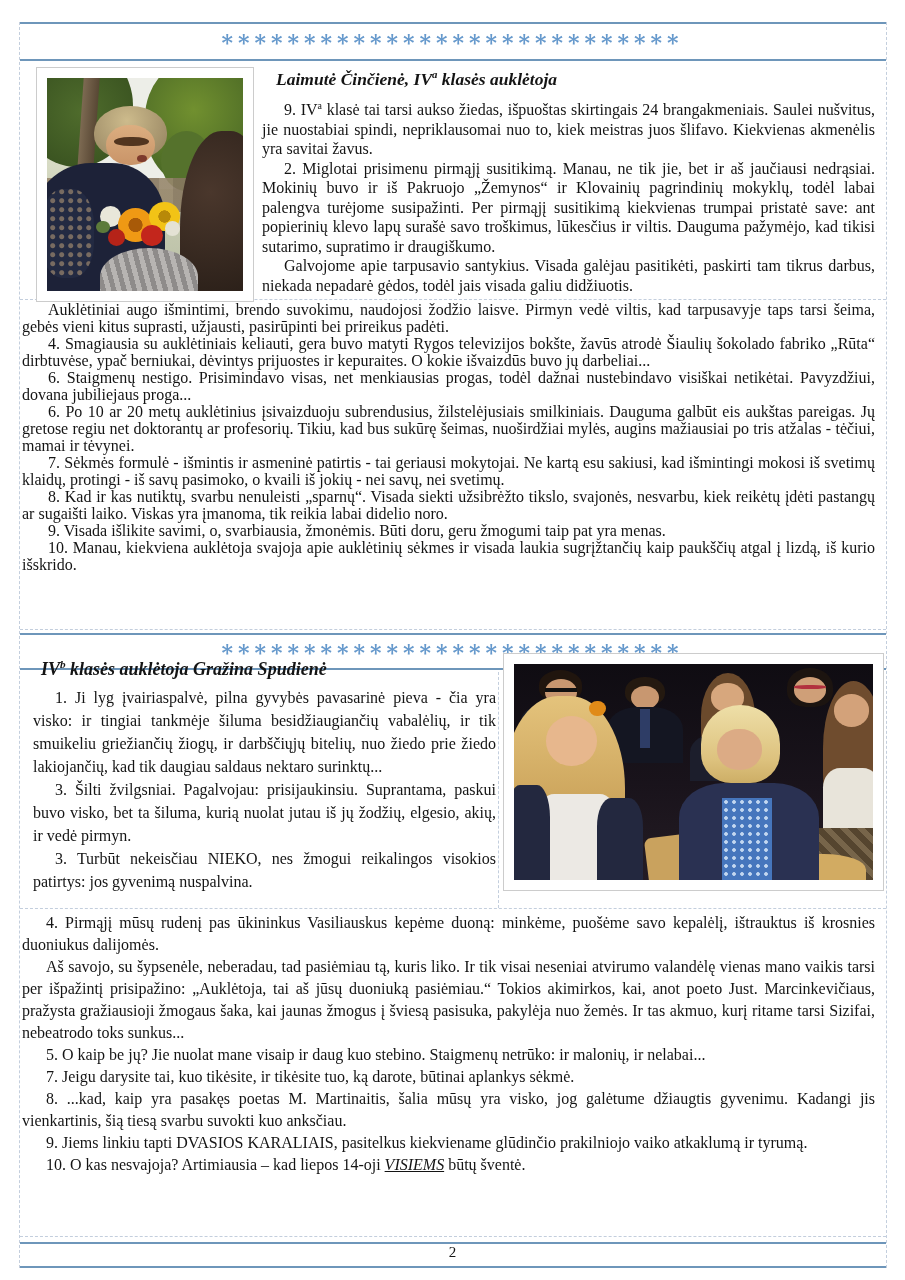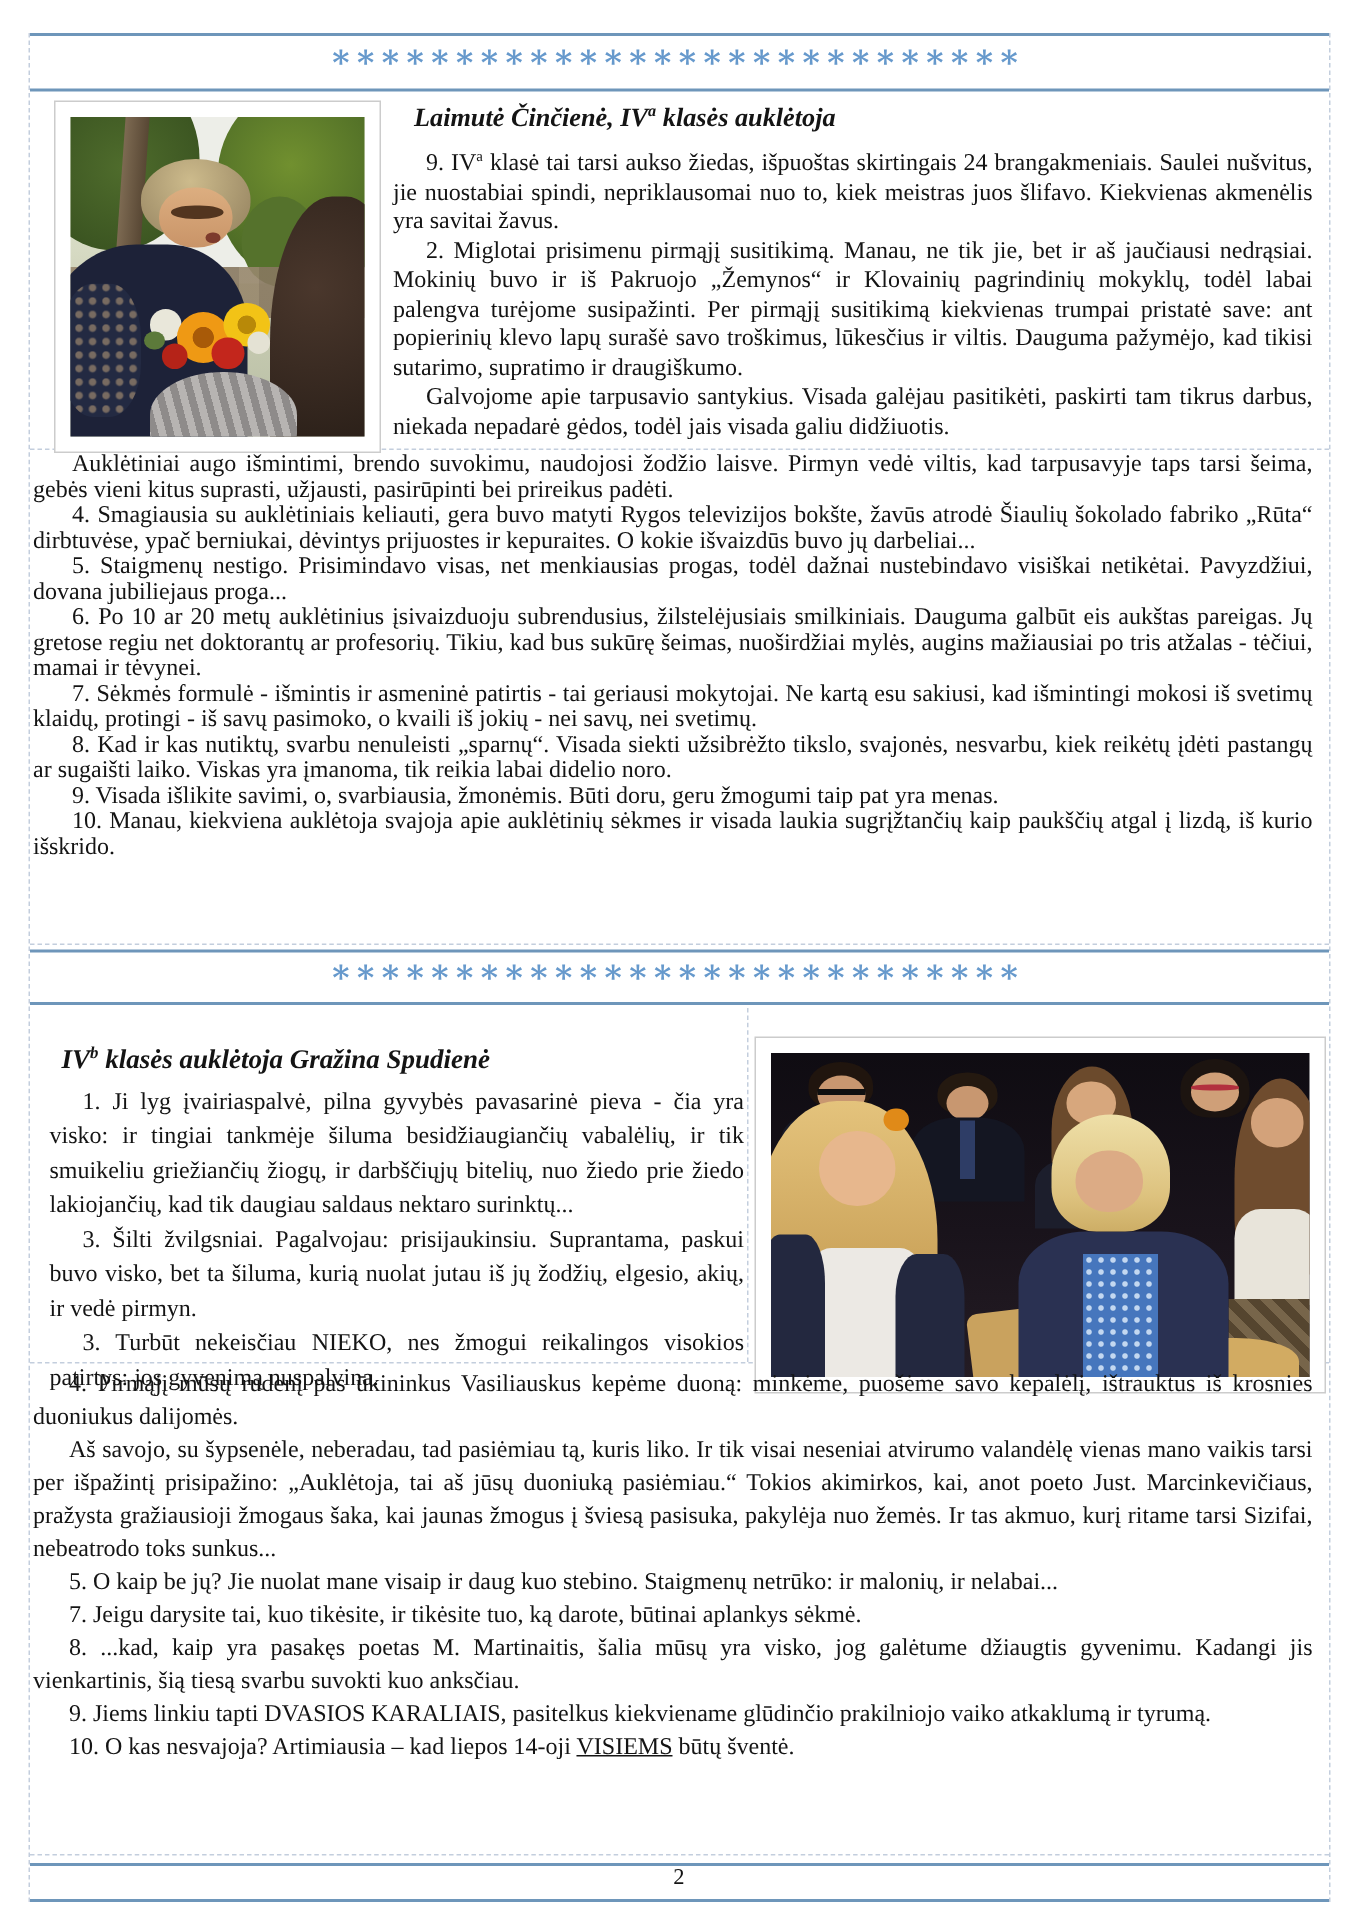--- a/index.html
+++ b/index.html
@@ -15,25 +15,25 @@
        font-family:"DejaVu Serif", serif;font-weight:bold;font-size:22px;letter-spacing:5px;}
   
   p{margin:0;text-align:justify;}
   .sec1-text p{font-size:16px;line-height:19.5px;text-indent:22px;}
   .sec1-text h2{font-size:17.5px;font-style:italic;font-weight:bold;margin:2px 0 6px 14px;}
   .full1 p{font-size:16px;line-height:17px;text-indent:26px;}
   .sec2-text p{font-size:16px;line-height:23px;text-indent:22px;}
   .sec2-text h2{font-size:18px;font-style:italic;font-weight:bold;margin:2px 0 6px 8px;}
   .full2 p{font-size:16px;line-height:22px;text-indent:24px;}
   sup{font-size:0.62em;}
-  .ul{text-decoration:underline;}
+  .ul{text-decoration:underline;font-style:italic;}
   .sec1{position:absolute;top:66px;left:20px;width:866px;}
   .sec1-text{margin-left:242px;width:613px;}
   .full1{position:absolute;top:301px;left:22px;width:853px;}
-  .sec2{position:absolute;top:694px;left:20px;width:866px;}
+  .sec2{position:absolute;top:656px;left:20px;width:866px;}
   .sec2-text{margin-left:13px;width:463px;}
   .full2{position:absolute;top:912px;left:22px;width:853px;}
   .footer-num{position:absolute;top:1244px;left:0;width:905px;text-align:center;font-size:15px;}
   
   .photo-frame{position:absolute;background:#ffffff;border:1px solid #cccccc;padding:10px;box-sizing:border-box;}
   .pf1{left:16px;top:1px;width:218px;height:235px;}
   .pf2{left:483px;top:-3px;width:381px;height:238px;}
   
   .p1-img{position:relative;width:196px;height:213px;overflow:hidden;
           background:linear-gradient(180deg,#e4e7d6 0%,#d6dac3 42%,#c8ccb2 62%,#b7bda4 100%);}
@@ -160,21 +160,21 @@
       <h2><span>Laimutė Činčienė, IV</span><sup>a</sup><span> klasės auklėtoja</span></h2>
       <p><span>9. IV</span><sup>a</sup><span> klasė tai tarsi aukso žiedas, išpuoštas skirtingais 24 brangakmeniais. Saulei nušvitus, jie nuostabiai spindi, nepriklausomai nuo to, kiek meistras juos šlifavo. Kiekvienas akmenėlis yra savitai žavus.</span></p>
       <p>2. Miglotai prisimenu  pirmąjį susitikimą. Manau, ne tik jie, bet ir aš jaučiausi nedrąsiai. Mokinių buvo ir iš Pakruojo „Žemynos“ ir Klovainių pagrindinių mokyklų, todėl labai palengva turėjome susipažinti. Per pirmąjį susitikimą kiekvienas trumpai pristatė save: ant popierinių klevo lapų surašė savo troškimus, lūkesčius ir viltis. Dauguma pažymėjo, kad tikisi sutarimo, supratimo ir draugiškumo.</p>
       <p>Galvojome apie tarpusavio santykius. Visada galėjau pasitikėti, paskirti tam tikrus darbus, niekada nepadarė gėdos, todėl jais visada galiu didžiuotis.</p>
     </div>
   </div>
 
   <div class="full1">
     <p>Auklėtiniai augo išmintimi, brendo suvokimu, naudojosi žodžio laisve. Pirmyn vedė viltis, kad tarpusavyje taps tarsi šeima, gebės vieni kitus suprasti, užjausti, pasirūpinti bei prireikus padėti.</p>
     <p>4. Smagiausia su auklėtiniais keliauti, gera buvo matyti Rygos televizijos bokšte, žavūs atrodė Šiaulių šokolado fabriko „Rūta“ dirbtuvėse, ypač berniukai, dėvintys prijuostes ir kepuraites. O kokie išvaizdūs buvo jų darbeliai...</p>
-    <p>5. Staigmenų nestigo. Prisimindavo visas, net menkiausias progas, todėl dažnai nustebindavo visiškai netikėtai. Pavyzdžiui, dovana jubiliejaus proga...</p>
+    <p>6. Staigmenų nestigo. Prisimindavo visas, net menkiausias progas, todėl dažnai nustebindavo visiškai netikėtai. Pavyzdžiui, dovana jubiliejaus proga...</p>
     <p>6. Po 10 ar 20 metų auklėtinius įsivaizduoju subrendusius, žilstelėjusiais smilkiniais. Dauguma galbūt eis aukštas pareigas. Jų gretose regiu net doktorantų  ar profesorių. Tikiu, kad bus sukūrę šeimas, nuoširdžiai mylės, augins mažiausiai po tris atžalas -  tėčiui, mamai ir tėvynei.</p>
     <p>7. Sėkmės formulė - išmintis ir asmeninė patirtis  - tai geriausi mokytojai. Ne kartą esu sakiusi, kad išmintingi mokosi iš svetimų klaidų, protingi - iš savų pasimoko, o kvaili iš jokių - nei savų, nei svetimų.</p>
     <p>8. Kad ir kas nutiktų, svarbu nenuleisti „sparnų“. Visada siekti užsibrėžto tikslo, svajonės,  nesvarbu, kiek reikėtų įdėti pastangų ar sugaišti laiko. Viskas yra įmanoma, tik reikia labai didelio noro.</p>
     <p>9. Visada išlikite savimi, o, svarbiausia, žmonėmis. Būti doru, geru žmogumi taip pat yra menas.</p>
     <p>10. Manau, kiekviena auklėtoja svajoja apie auklėtinių sėkmes ir visada laukia sugrįžtančių kaip paukščių atgal į lizdą, iš kurio išskrido.</p>
   </div>
 
   <div class="rule" style="top:633px;"></div>
   <div class="ast" style="top:639px;">****************************</div>
   <div class="rule" style="top:668px;"></div>

